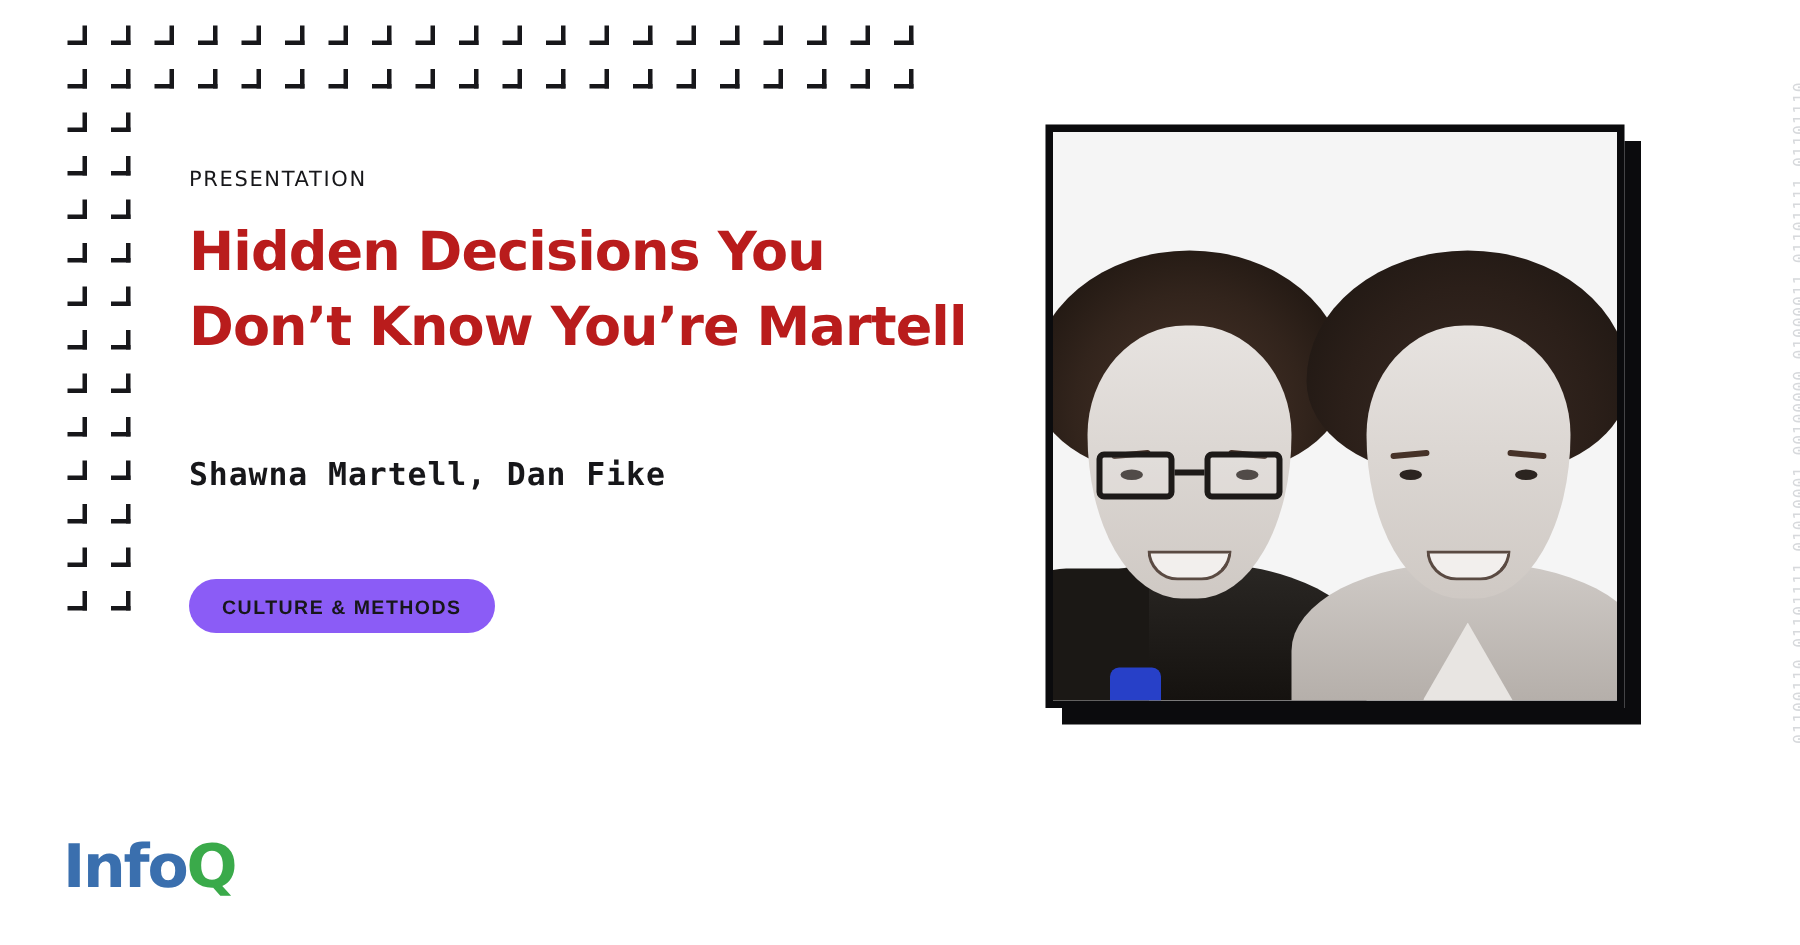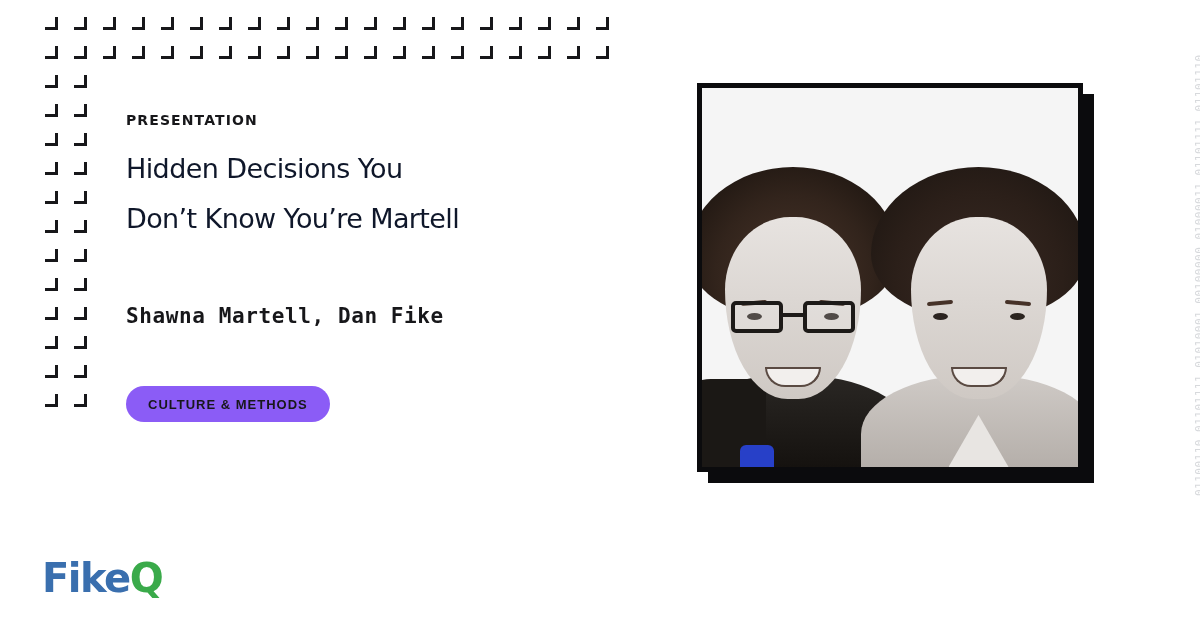--- a/index.html
+++ b/index.html
@@ -41,31 +41,31 @@
   
   .content {
     position:absolute;
     left:126px; top:112px;
     width:560px;
     z-index:3;
   }
   .eyebrow {
     font-family:"DejaVu Sans", sans-serif;
     font-size:14px;
-    font-weight:700;
+    font-weight:400;
     letter-spacing:1.1px;
     color:#17171a;
     margin-bottom:16px;
   }
   .title {
     font-family:"DejaVu Sans", sans-serif;
-    font-size:27px;
+    font-size:36px;
     line-height:50px;
-    font-weight:400;
-    color:#0f172a;
+    font-weight:700;
+    color:#b91c1c;
     letter-spacing:-0.6px;
     max-width:560px;
   }
   .speakers {
     margin-top:60px;
     font-family:"DejaVu Sans Mono", monospace;
     font-size:21px;
     font-weight:700;
     letter-spacing:0.6px;
     color:#17171a;
@@ -585,16 +585,16 @@
 
       </div>
     </div>
   </div>
 
   <div class="binary-strip">
     <div class="binary-text">01100110 01101111 01010001 00100000 01000011 01101111 01101110</div>
   </div>
 
   <div class="logo">
-    <span class="info">Fike</span><span class="q">Q</span>
+    <span class="info">Info</span><span class="q">Q</span>
   </div>
 
 </div>
 
 </body></html>

